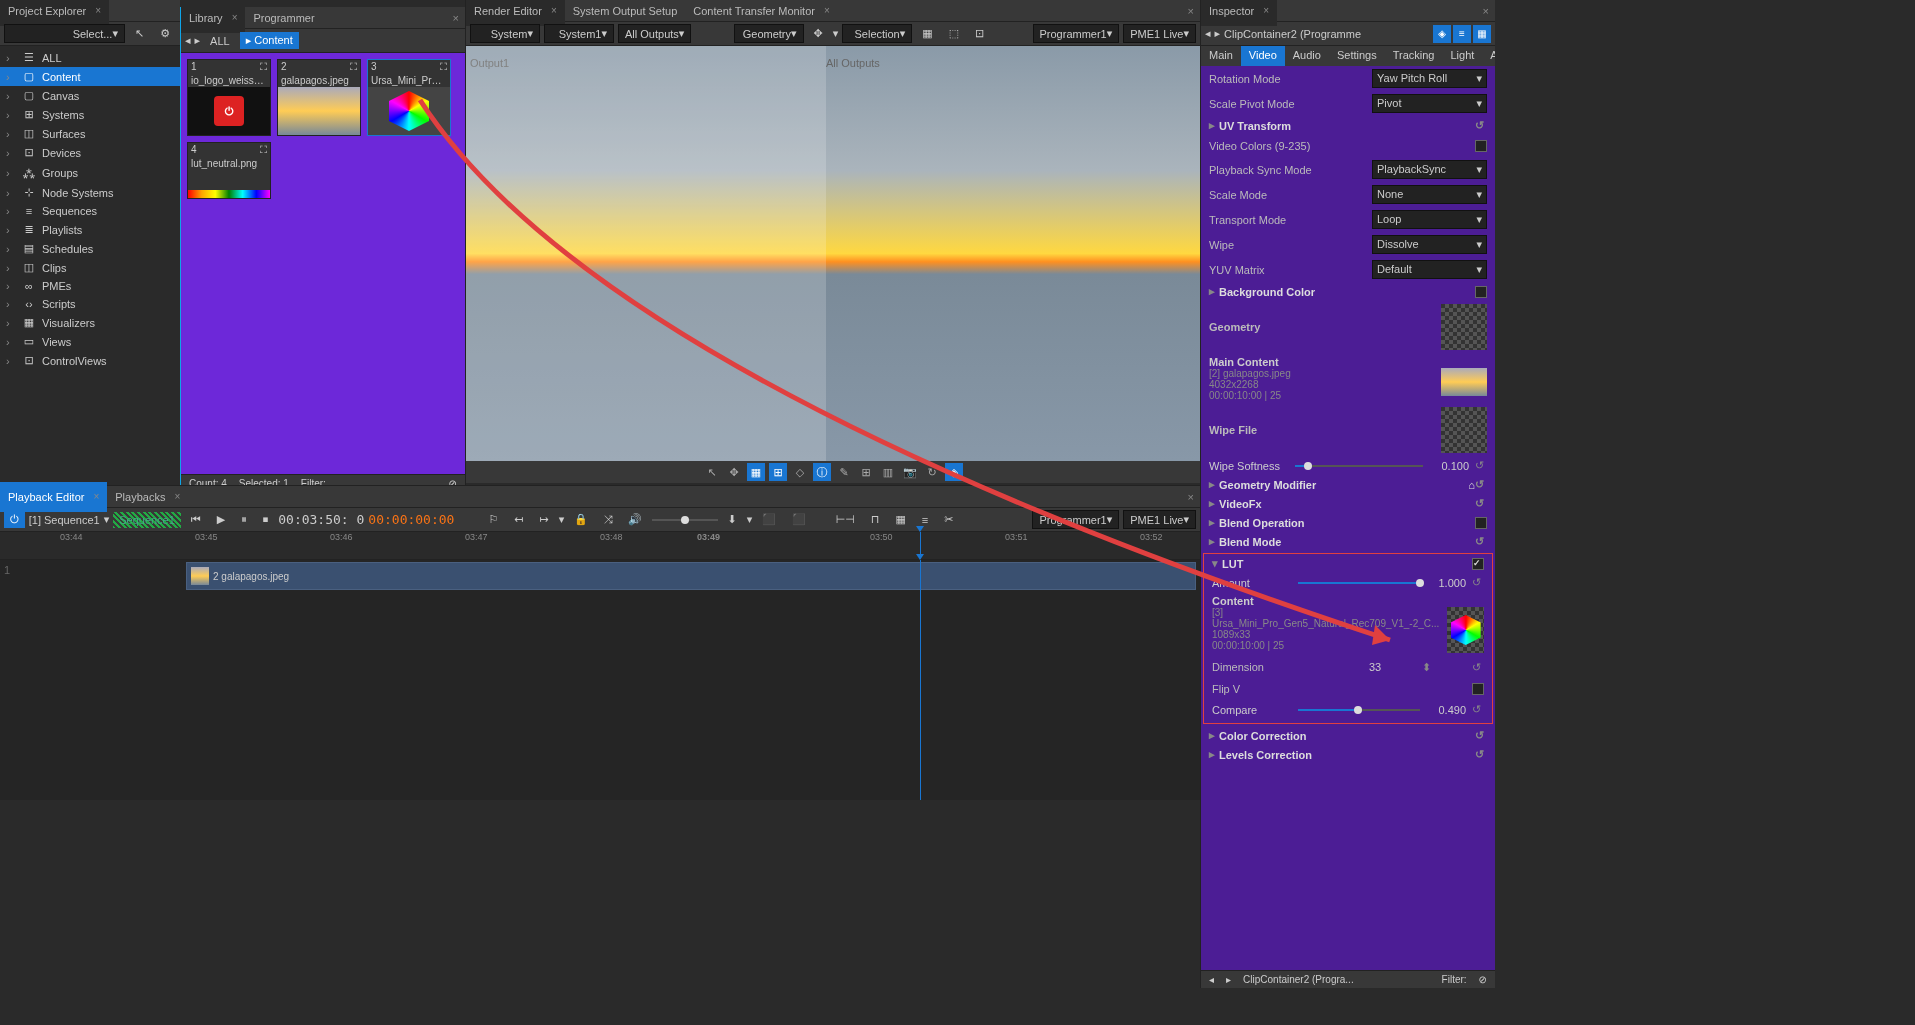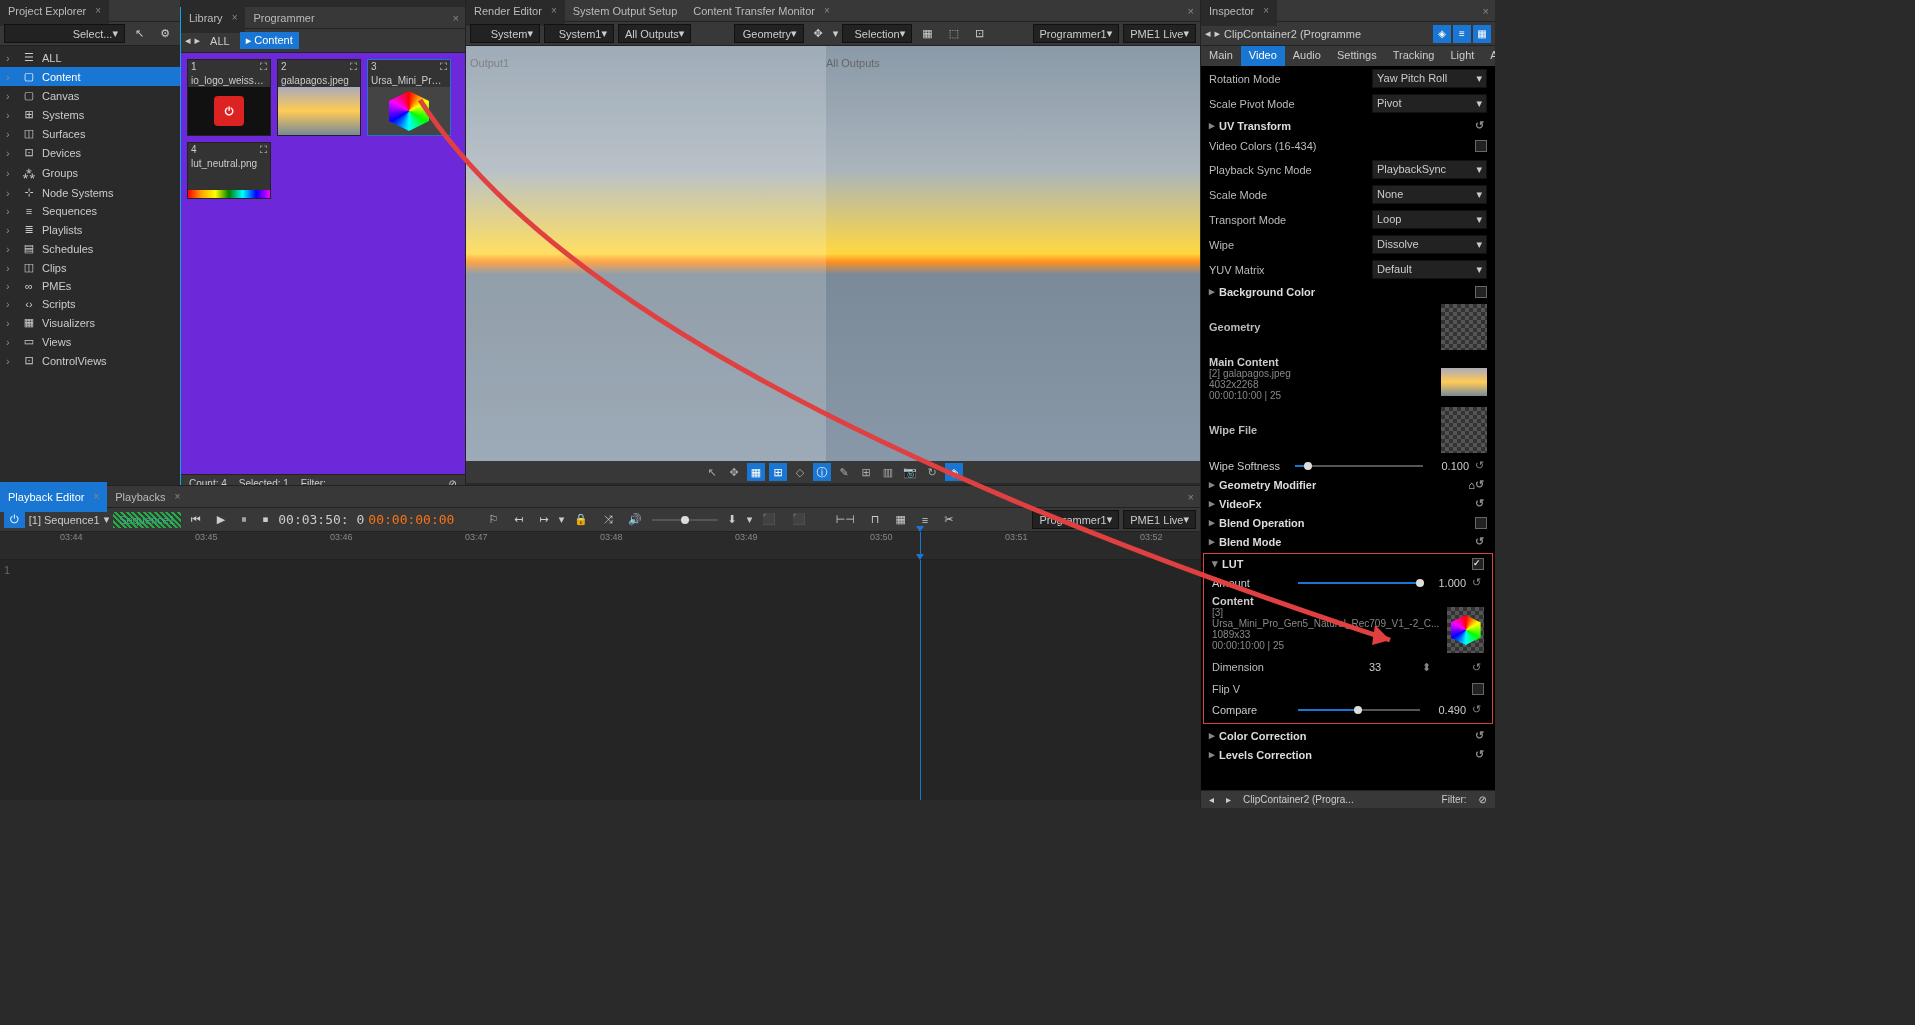--- a/index.html
+++ b/index.html
@@ -8,21 +8,21 @@
 .tab { padding: 9px 8px; display: flex; align-items: center; gap: 9px; color: #bbb; cursor: pointer; }
 .tab.active { background: #2a2a2a; }
 .tab .close { color: #888; font-size: 10px; }
 .toolbar { background: #383838; height: 24px; display: flex; align-items: center; padding: 0 4px; gap: 4px; border-bottom: 1px solid #222; }
 .toolbar .sel { background: #222; border: 1px solid #111; padding: 2px 6px; color: #ccc; min-width: 70px; display: flex; justify-content: flex-end; align-items: center; }
 .toolbar .btn { padding: 2px 6px; color: #ccc; cursor: pointer; }
 .toolbar .btn.blue { background: #1976d2; color: #fff; }
 .panel-left { position: absolute; left: 0; top: 0; width: 180px; height: 485px; background: #2a2a2a; }
 .panel-library { position: absolute; left: 180px; top: 7px; width: 285px; height: 485px; background: #6d28d9; border-left: 1px solid #0ea5e9; }
 .panel-render { position: absolute; left: 465px; top: 0; width: 735px; height: 534px; background: #2a2a2a; border-left: 1px solid #222; }
-.panel-inspector { position: absolute; left: 1200px; top: 0; width: 295px; height: 808px; background: #000000; border-left: 1px solid #222; overflow: hidden; }
+.panel-inspector { position: absolute; left: 1200px; top: 0; width: 295px; height: 988px; background: #4c1d95; border-left: 1px solid #222; overflow: hidden; }
 .panel-playback { position: absolute; left: 0; top: 485px; width: 1200px; height: 323px; background: #2a2a2a; border-top: 1px solid #222; }
 .tree { padding: 2px 0; }
 .tree-item { display: flex; align-items: center; padding: 3px 6px; gap: 6px; cursor: pointer; }
 .tree-item.selected { background: #1976d2; color: #fff; }
 .tree-item .expand { width: 10px; color: #888; }
 .tree-item .icon { width: 14px; text-align: center; }
 .thumbs { display: flex; flex-wrap: wrap; gap: 6px; padding: 6px; }
 .thumb { width: 84px; background: #333; border: 1px solid #222; }
 .thumb.selected { border: 1px solid #1976d2; }
 .thumb .thead { display: flex; justify-content: space-between; padding: 1px 3px; font-size: 10px; }
@@ -353,21 +353,21 @@
             <span>▾</span>
           </div>
         </div>
       </div>
     <div class="insp-section">
         <span class="caret">▸</span>
         <span>UV Transform</span>
         <span class="reset-icon" style="margin-left:auto">↺</span>
       </div>
     <div class="insp-row">
-        <span class="label">Video Colors (16-434)</span>
+        <span class="label">Video Colors (9-235)</span>
         <div class="ctrl" style="justify-content:flex-end">
           <span class="chk"></span>
         </div>
       </div>
     <div class="insp-row">
         <span class="label">Playback Sync Mode</span>
         <div class="ctrl">
           <div class="dropdown">
             <span>PlaybackSync</span>
             <span>▾</span>
@@ -592,27 +592,31 @@
         <span>▾</span>
       </div>
   </div>
   <div class="timeline-ruler" id="ruler">
     <div class="playhead" style="left:920px"></div>
   <div class="tick" style="left: 60px;">03:44</div>
       <div class="tick" style="left: 195px;">03:45</div>
       <div class="tick" style="left: 330px;">03:46</div>
       <div class="tick" style="left: 465px;">03:47</div>
       <div class="tick" style="left: 600px;">03:48</div>
-      <div class="tick" style="left: 735px;">03:49</div>
+      <div class="tick" style="left: 697px; font-weight: bold;">03:49</div>
       <div class="tick" style="left: 870px;">03:50</div>
       <div class="tick" style="left: 1005px;">03:51</div>
       <div class="tick" style="left: 1140px;">03:52</div>
     </div>
   <div class="timeline-track">
     <div style="position:absolute;left:4px;top:4px;color:#666">1</div>
+    <div class="clip" style="left:186px;width:1010px;top:2px">
+      <div style="width:18px;height:18px;background:linear-gradient(#aab,#fc5,#789)"></div>
+      <span>2 galapagos.jpeg</span>
+    </div>
     <div class="playhead" style="left:920px"></div>
   </div>
 </div>
 
 <svg class="arrow-svg" style="left:0;top:0;width:1500px;height:700px">
   <path d="M 420 100 Q 600 380, 1390 640" stroke="#e04040" stroke-width="5" fill="none"></path>
   <polygon points="1390,640 1375,625 1372,645" fill="#e04040"></polygon>
 </svg>
 
 </body></html>

